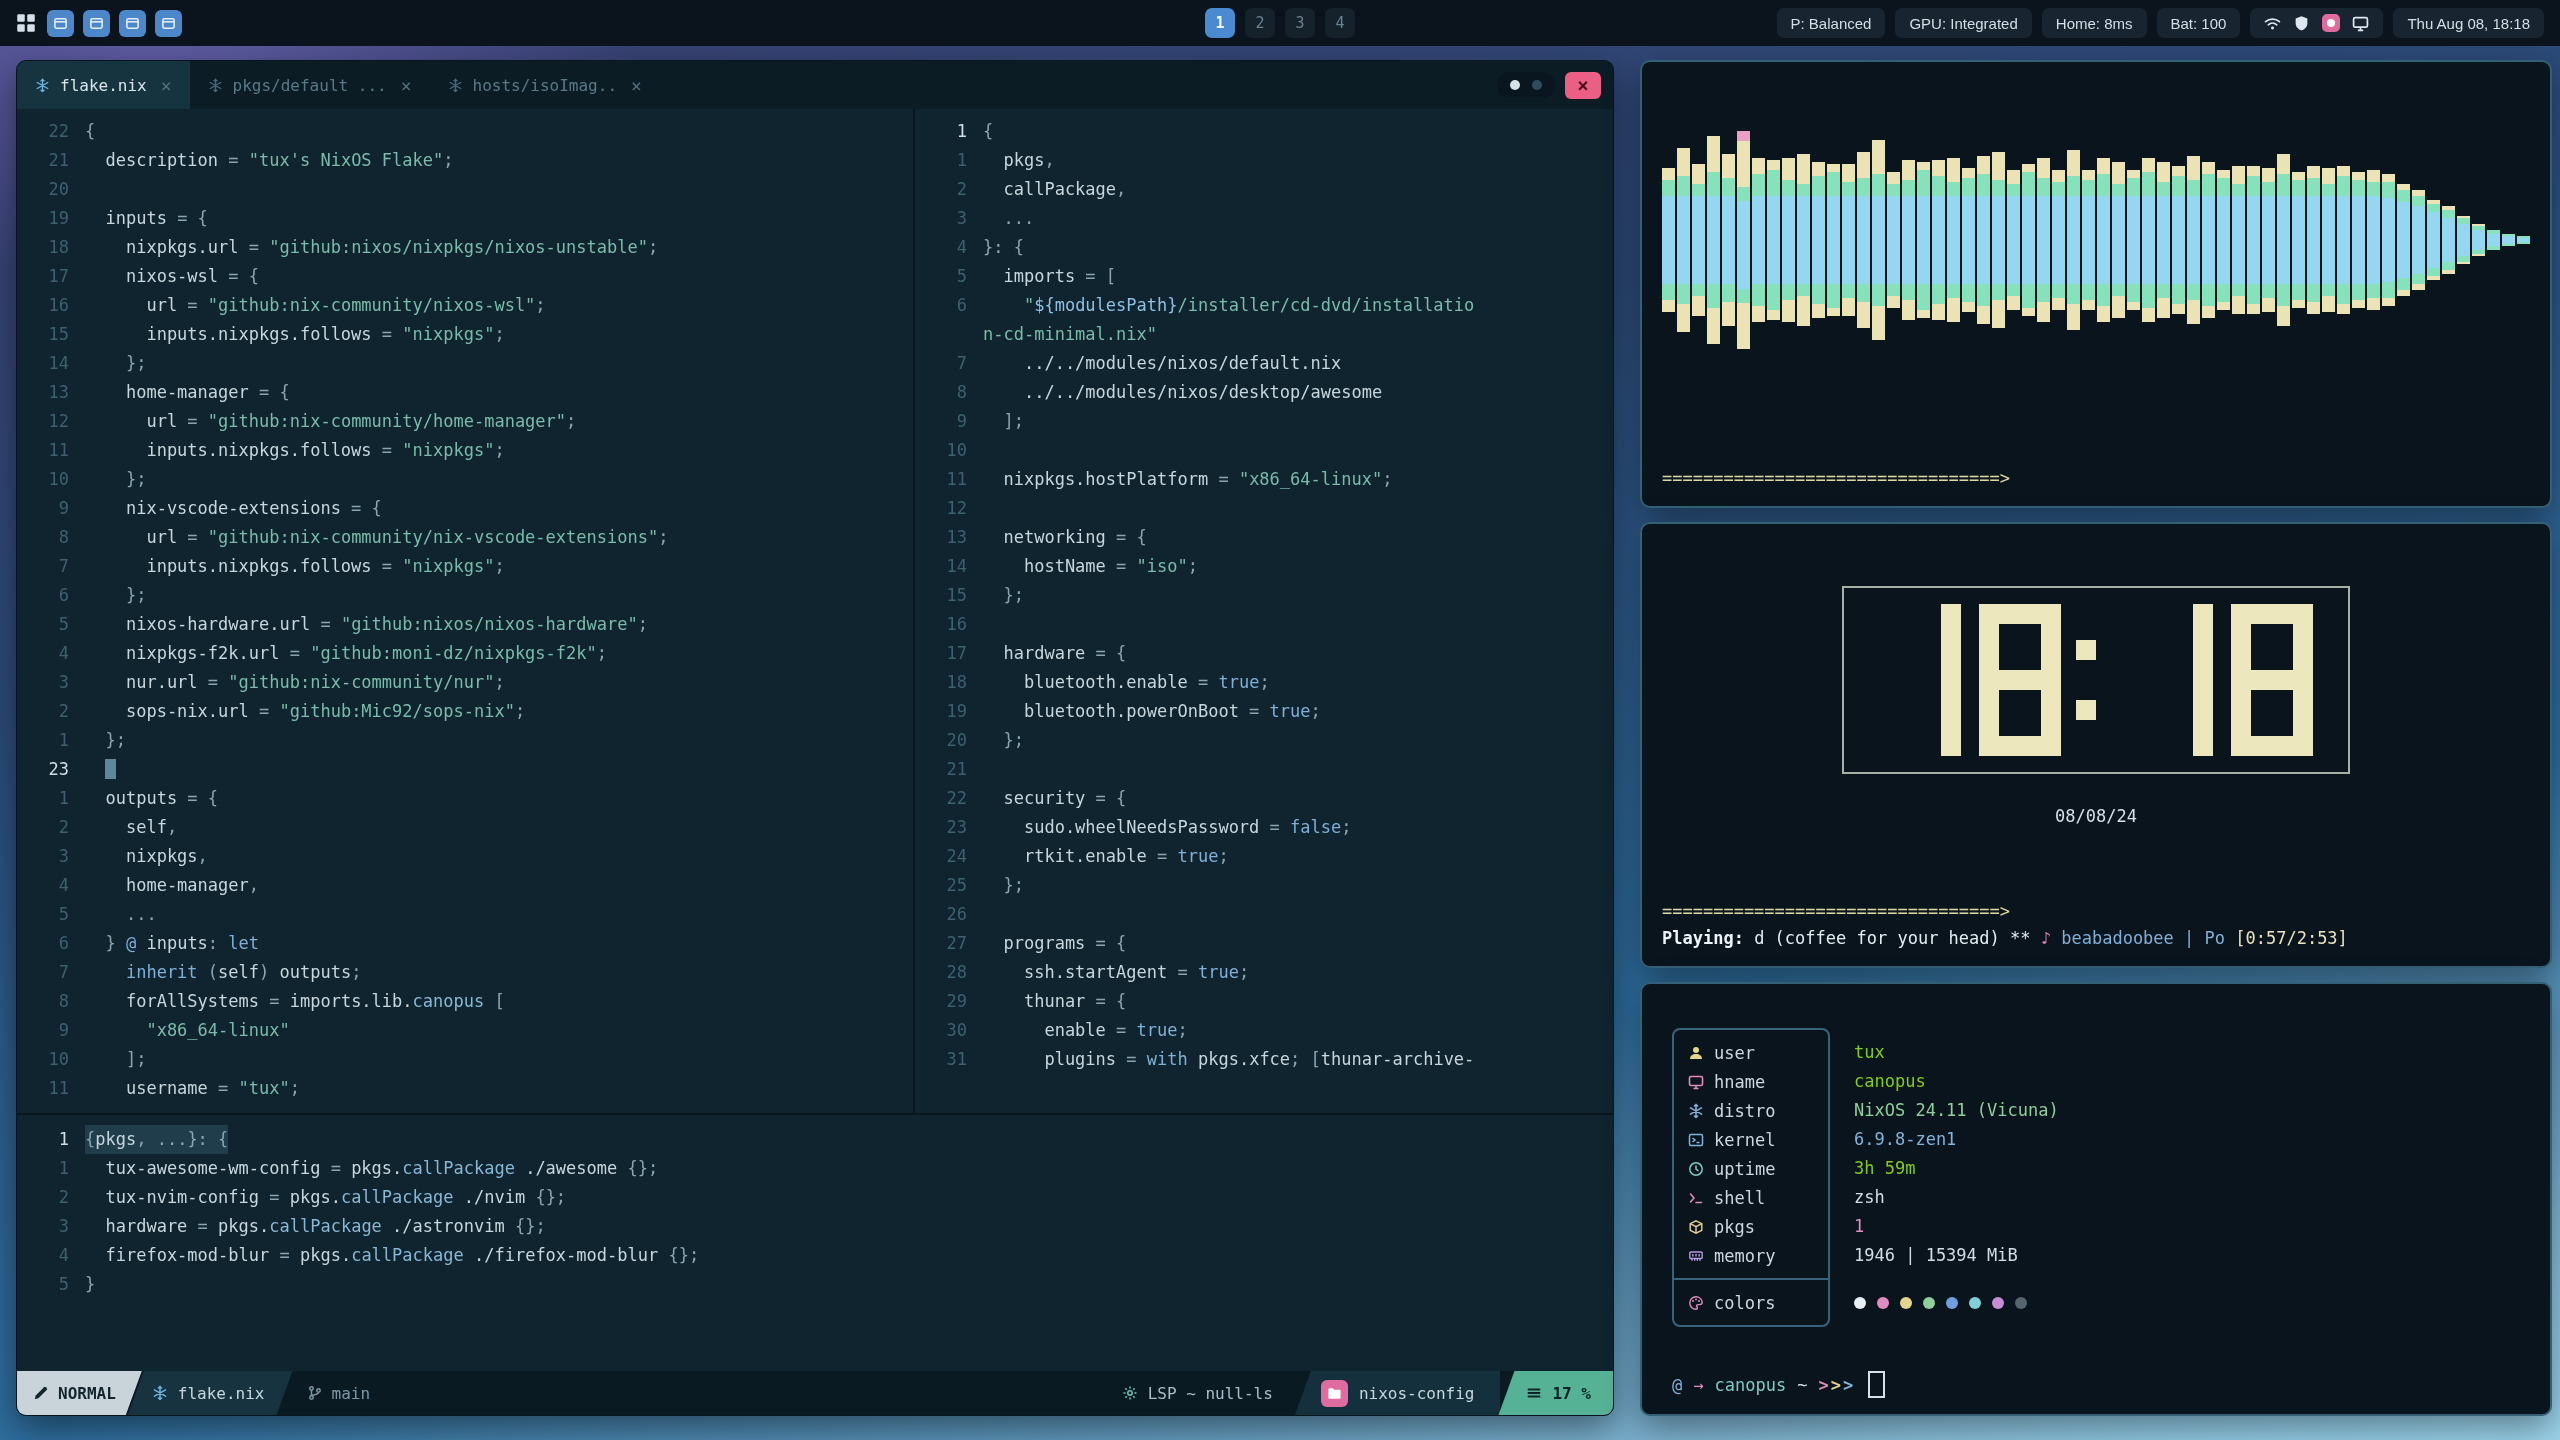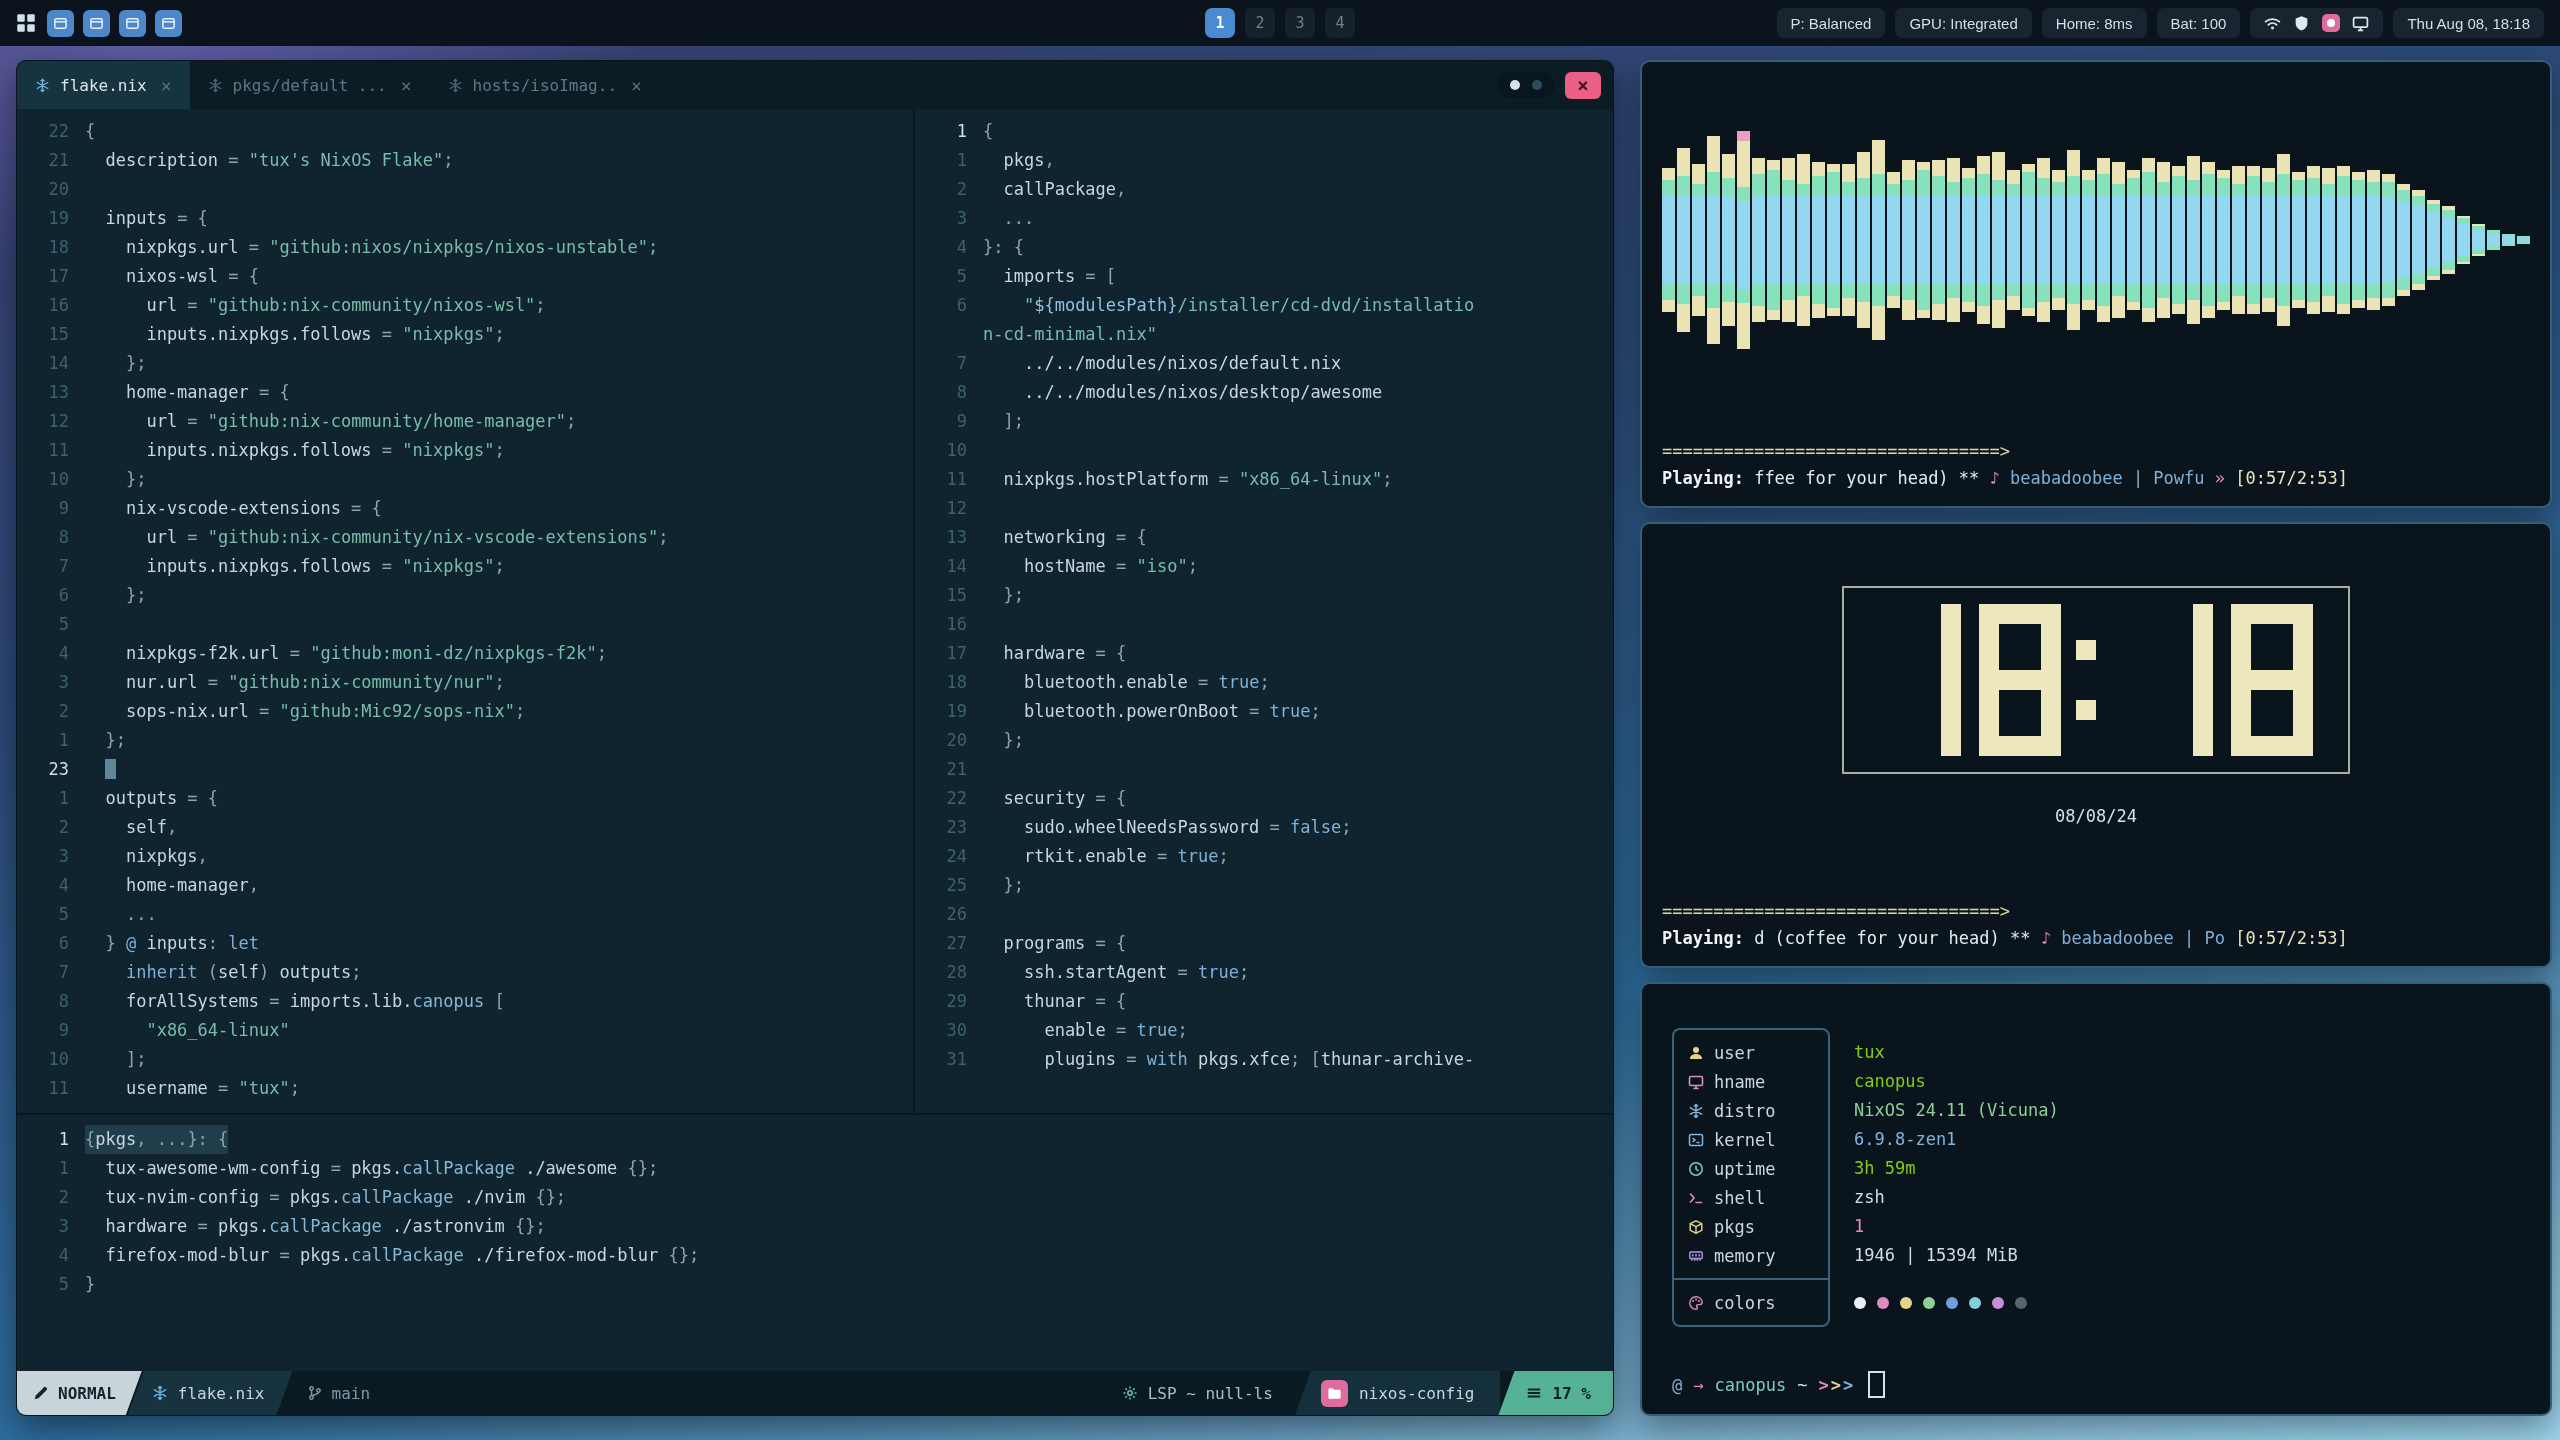--- a/index.html
+++ b/index.html
@@ -293,21 +293,21 @@
         <div class="cl"><span class="ln">15</span><span class="tx"><span class="tk-d">      inputs.nixpkgs.follows</span><span class="tk-p"> = </span><span class="tk-s">"nixpkgs"</span><span class="tk-p">;</span></span></div>
         <div class="cl"><span class="ln">14</span><span class="tx"><span class="tk-p">    };</span></span></div>
         <div class="cl"><span class="ln">13</span><span class="tx"><span class="tk-d">    home-manager</span><span class="tk-p"> = {</span></span></div>
         <div class="cl"><span class="ln">12</span><span class="tx"><span class="tk-d">      url</span><span class="tk-p"> = </span><span class="tk-s">"github:nix-community/home-manager"</span><span class="tk-p">;</span></span></div>
         <div class="cl"><span class="ln">11</span><span class="tx"><span class="tk-d">      inputs.nixpkgs.follows</span><span class="tk-p"> = </span><span class="tk-s">"nixpkgs"</span><span class="tk-p">;</span></span></div>
         <div class="cl"><span class="ln">10</span><span class="tx"><span class="tk-p">    };</span></span></div>
         <div class="cl"><span class="ln">9</span><span class="tx"><span class="tk-d">    nix-vscode-extensions</span><span class="tk-p"> = {</span></span></div>
         <div class="cl"><span class="ln">8</span><span class="tx"><span class="tk-d">      url</span><span class="tk-p"> = </span><span class="tk-s">"github:nix-community/nix-vscode-extensions"</span><span class="tk-p">;</span></span></div>
         <div class="cl"><span class="ln">7</span><span class="tx"><span class="tk-d">      inputs.nixpkgs.follows</span><span class="tk-p"> = </span><span class="tk-s">"nixpkgs"</span><span class="tk-p">;</span></span></div>
         <div class="cl"><span class="ln">6</span><span class="tx"><span class="tk-p">    };</span></span></div>
-        <div class="cl"><span class="ln">5</span></div>
+        <div class="cl"><span class="ln">5</span><span class="tx"><span class="tk-d">    nixos-hardware.url</span><span class="tk-p"> = </span><span class="tk-s">"github:nixos/nixos-hardware"</span><span class="tk-p">;</span></span></div>
         <div class="cl"><span class="ln">4</span><span class="tx"><span class="tk-d">    nixpkgs-f2k.url</span><span class="tk-p"> = </span><span class="tk-s">"github:moni-dz/nixpkgs-f2k"</span><span class="tk-p">;</span></span></div>
         <div class="cl"><span class="ln">3</span><span class="tx"><span class="tk-d">    nur.url</span><span class="tk-p"> = </span><span class="tk-s">"github:nix-community/nur"</span><span class="tk-p">;</span></span></div>
         <div class="cl"><span class="ln">2</span><span class="tx"><span class="tk-d">    sops-nix.url</span><span class="tk-p"> = </span><span class="tk-s">"github:Mic92/sops-nix"</span><span class="tk-p">;</span></span></div>
         <div class="cl"><span class="ln">1</span><span class="tx"><span class="tk-p">  };</span></span></div>
         <div class="cl"><span class="ln ln-cur">23</span><span class="tx"><span class="tk-d">  </span><span class="tk-x"> </span></span></div>
         <div class="cl"><span class="ln">1</span><span class="tx"><span class="tk-d">  outputs</span><span class="tk-p"> = {</span></span></div>
         <div class="cl"><span class="ln">2</span><span class="tx"><span class="tk-d">    self</span><span class="tk-p">,</span></span></div>
         <div class="cl"><span class="ln">3</span><span class="tx"><span class="tk-d">    nixpkgs</span><span class="tk-p">,</span></span></div>
         <div class="cl"><span class="ln">4</span><span class="tx"><span class="tk-d">    home-manager</span><span class="tk-p">,</span></span></div>
         <div class="cl"><span class="ln">5</span><span class="tx"><span class="tk-p">    ...</span></span></div>
@@ -827,21 +827,20 @@
       <span class="viscol">
         <i class="vseg" style="height:0px;background:#ece3b4"></i>
         <i class="vseg" style="height:2px;background:#86e2ba"></i>
         <i class="vseg" style="height:4px;background:#93d8f0"></i>
         <i class="vseg" style="height:2px;background:#86e2ba"></i>
         <i class="vseg" style="height:0px;background:#ece3b4"></i>
       </span>
     </div>
   <div class="nowplaying">
     <div class="sepline">=================================&gt;</div>
-    <div class="playline"><span class="pl-prefix">Playing:</span> <span class="pl-song">ffee for your head) **</span> <span class="pl-note">♪</span> <span class="pl-artist">beabadoobee | Powfu</span> <span class="pl-arrow">»</span> <span class="pl-time">[0:57/2:53]</span></div>
   </div>
 </div>
 
 <div class="widget" id="w-clock">
   <div class="clockbox">
       <span class="ssdigit">
         <i class="sg sg-b"></i>
         <i class="sg sg-c"></i>
       </span>
       <span class="ssdigit">

